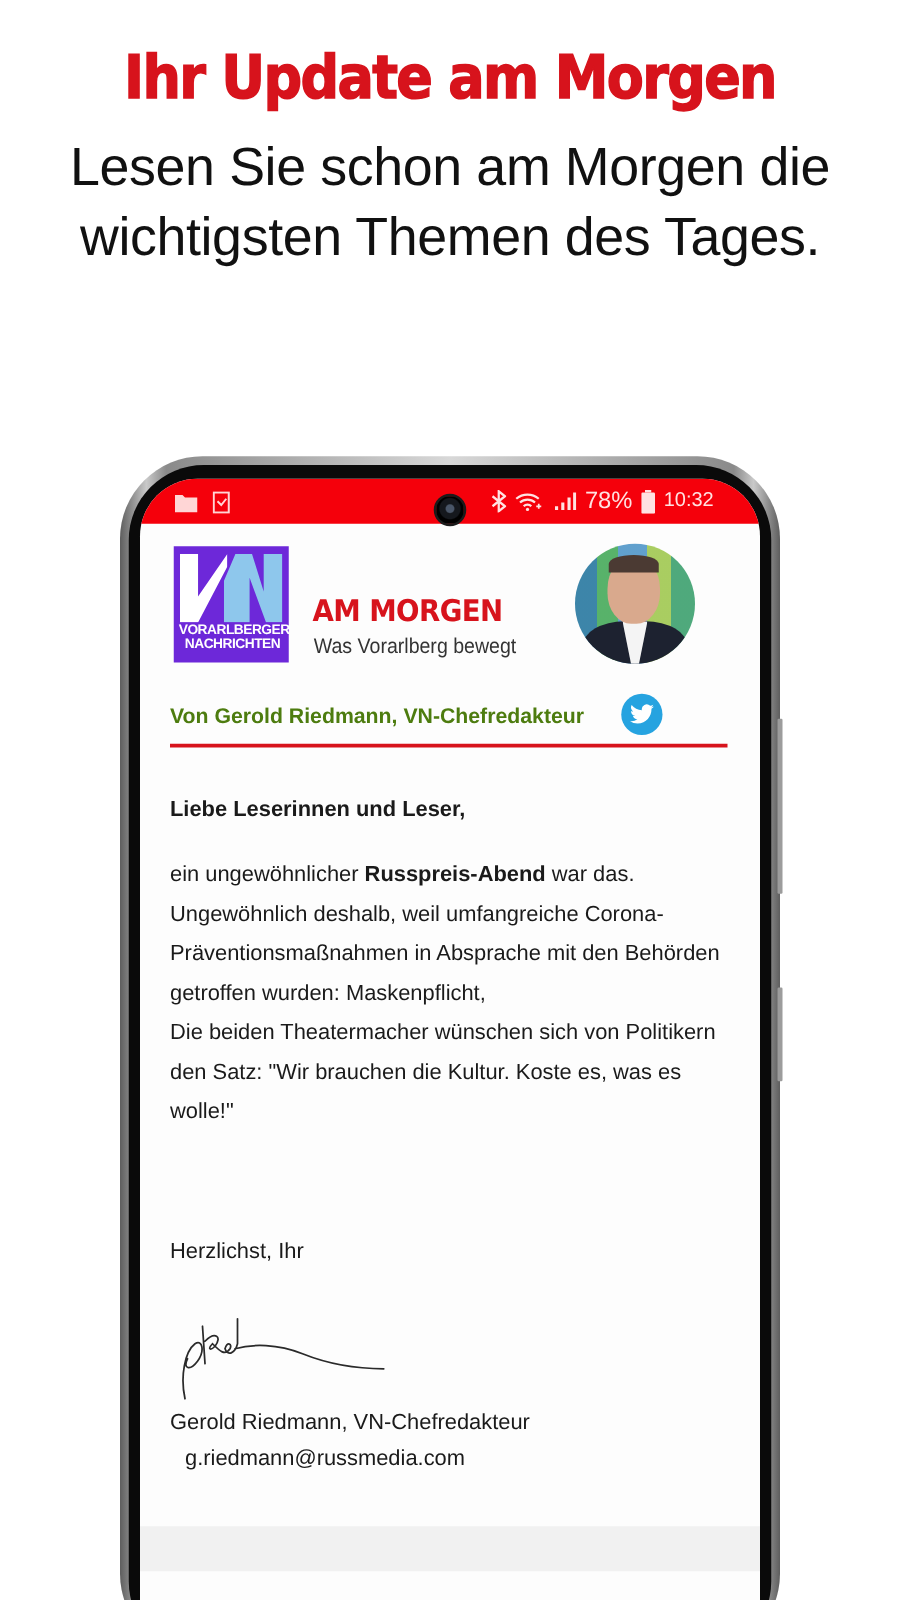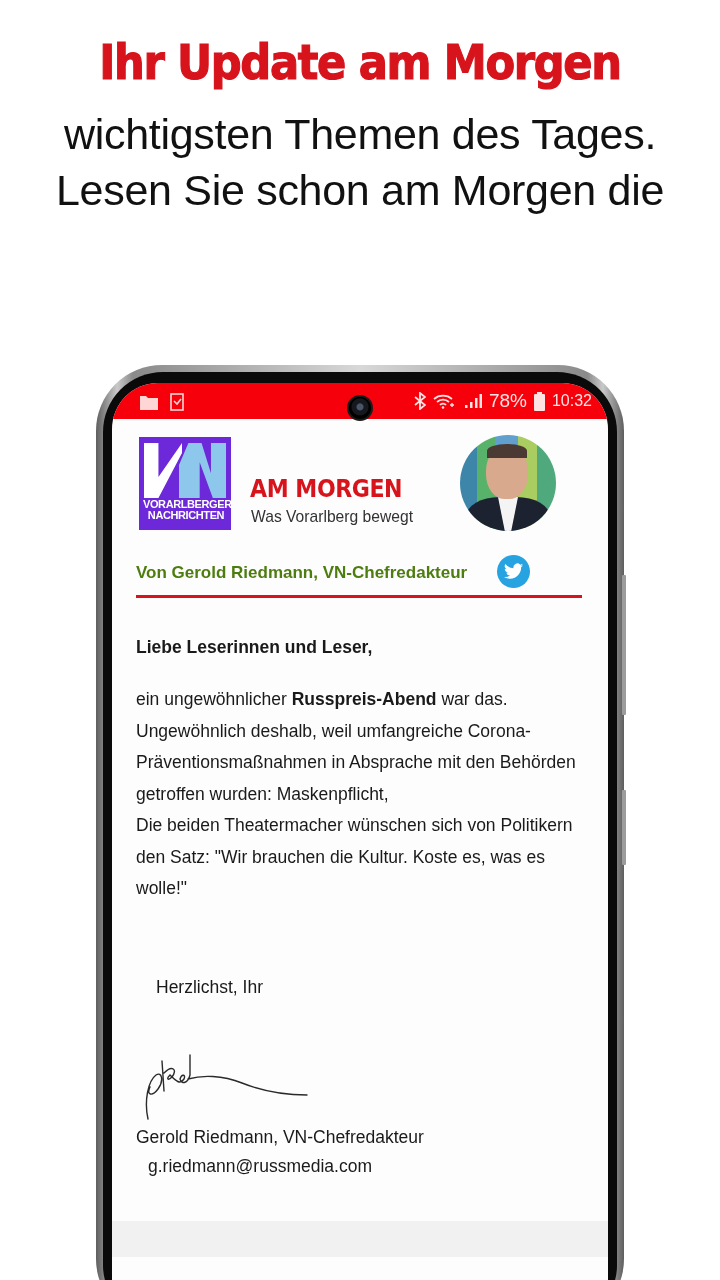--- a/index.html
+++ b/index.html
@@ -31,21 +31,21 @@
 
   .screen {
     position: absolute; left: 112px; top: 383px; width: 496px; height: 897px;
     border-radius: 46px 46px 0 0; overflow: hidden; background: #fdfdfd;
   }
   .statusbar {
     position: absolute; left: 0; top: 0; width: 496px; height: 36px; background: #f5000b;
     color: #ffe6e6; font-size: 19px;
   }
   .sb-left { position: absolute; left: 28px; top: 10px; display: flex; gap: 12px; align-items: center; }
-  .sb-right { position: absolute; right: 16px; top: 7px; display: flex; align-items: center; gap: 7px; font-size: 19px; color: #ffe2e2; }
+  .sb-right { position: absolute; right: 37px; top: 7px; display: flex; align-items: center; gap: 7px; font-size: 19px; color: #ffe2e2; }
   .camera {
     position: absolute; left: 235px; top: 12px; width: 26px; height: 26px; border-radius: 50%;
     background: radial-gradient(circle at 50% 45%, #4a5668 0 3px, #15181d 4px 8px, #000 9px);
     border: 2px solid #1b1b1b;
   }
 
   .logo-box {
     position: absolute; left: 27px; top: 54px; width: 92px; height: 93px; background: #6d28d9;
   }
   .logo-v { position: absolute; left: 5px; top: 6px; width: 38px; height: 55px; background: #fff;
@@ -68,35 +68,35 @@
   .avatar .shirt { position: absolute; left: 38px; top: 62px; width: 20px; height: 40px; background: #f4f4f4; clip-path: polygon(0 0,100% 0,60% 100%,40% 100%); }
 
   .author-line { position: absolute; left: 24px; top: 180px; font-size: 17px; font-weight: bold; color: #4d7c0f; }
   .twitter { position: absolute; left: 385px; top: 172px; width: 33px; height: 33px; border-radius: 50%; background: #26a3e0; display: flex; align-items: center; justify-content: center; }
   .rule { position: absolute; left: 24px; top: 212px; width: 446px; height: 3px; background: #d7131c; }
 
   .body-text { position: absolute; left: 24px; width: 450px; font-size: 17.5px; color: #1a1a1a; line-height: 31.5px; }
   .greeting { top: 249px; font-weight: bold; }
   .para1 { top: 301px; }
   .para2 { top: 538px; }
-  .para3 { top: 589px; margin-left: 20px; }
+  .para3 { top: 602px; }
 
   .signature { position: absolute; left: 30px; top: 668px; }
   .sig-name { position: absolute; left: 24px; top: 744px; font-size: 17.5px; color: #1a1a1a; }
   .sig-email { position: absolute; left: 36px; top: 773px; font-size: 17.5px; color: #1a1a1a; }
 
   .grey-band { position: absolute; left: 0; top: 838px; width: 496px; height: 36px; background: #f1f1f1; }
 </style>
 </head>
 <body>
 
 <div class="promo-title">Ihr Update am Morgen</div>
 <div class="promo-sub">
+  <div>Lesen Sie schon am Morgen die</div>
   <div>wichtigsten Themen des Tages.</div>
-  <div>Lesen Sie schon am Morgen die</div>
 </div>
 
 <div class="phone">
   <div class="phone-inner"></div>
 </div>
 <div class="side-btn" style="top:575px;height:140px;"></div>
 <div class="side-btn" style="top:790px;height:75px;"></div>
 
 <div class="screen">
   <div class="statusbar">

